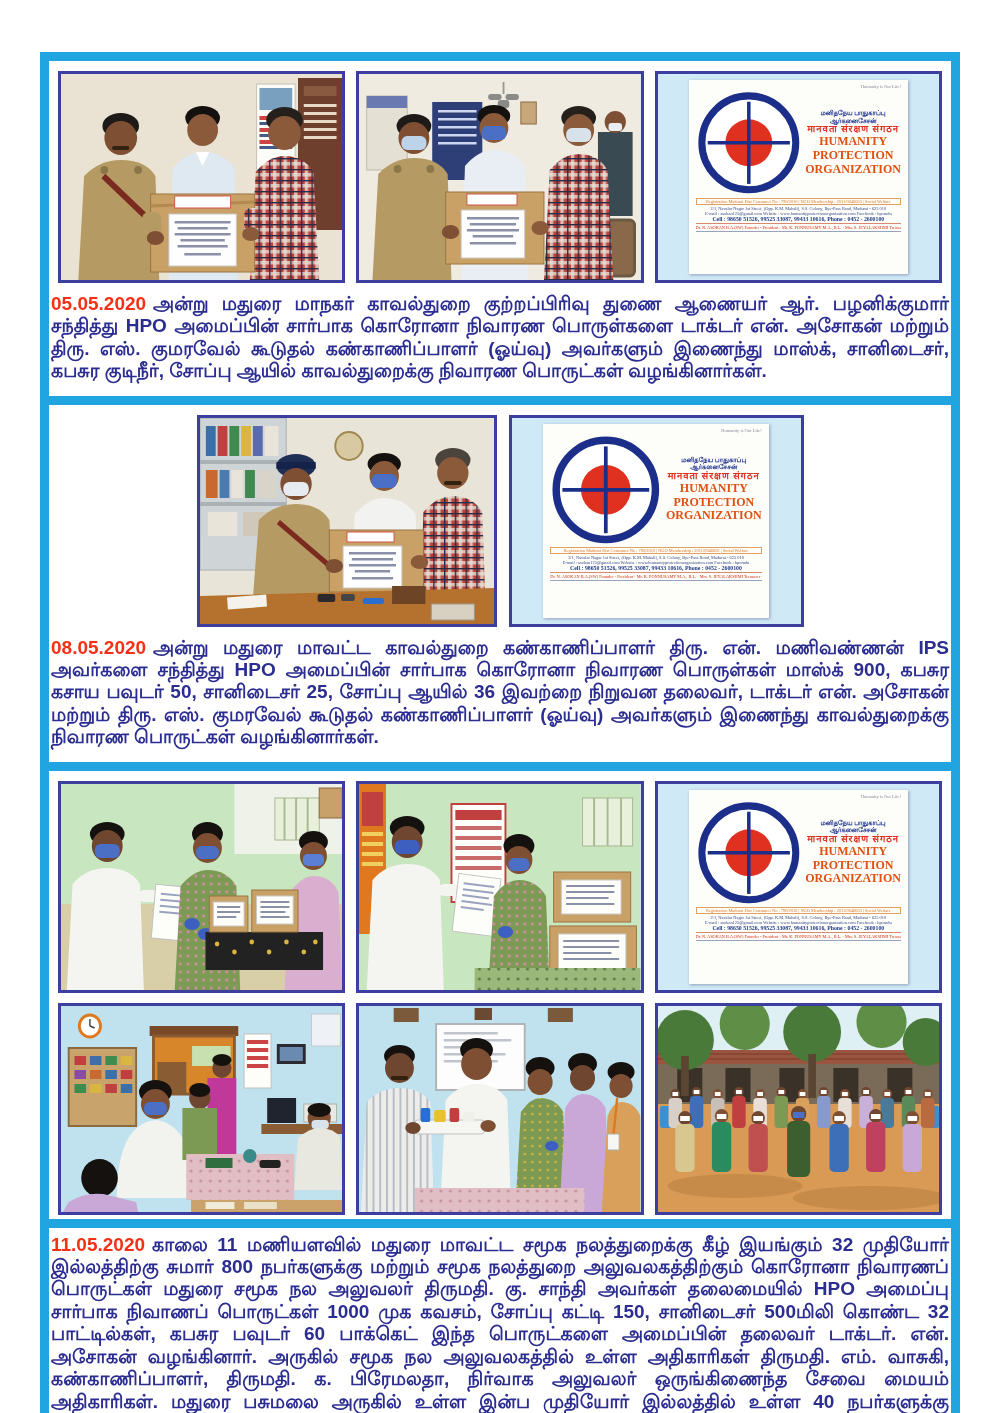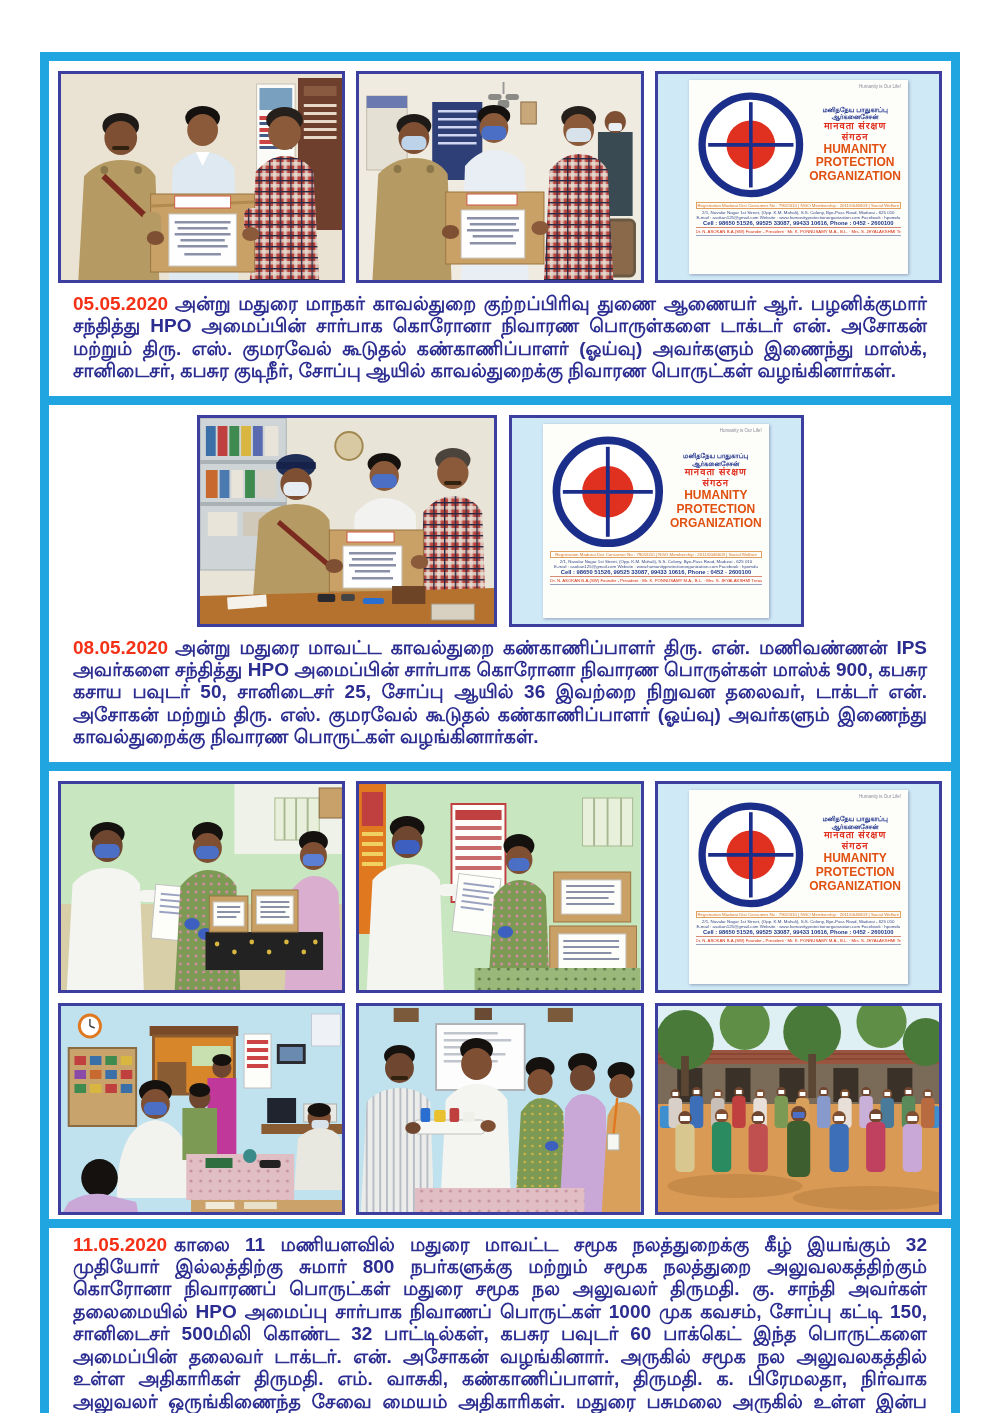--- a/index.html
+++ b/index.html
@@ -1,27 +1,27 @@
 <!DOCTYPE html>
 <html><head>
 <meta charset="utf-8">
 <style>
   html,body{margin:0;padding:0;}
   body{width:1000px;height:1413px;background:#ffffff;font-family:"Liberation Sans",sans-serif;overflow:hidden;}
   .page{margin:52px 40px 0;border:9px solid #21a5e0;background:#fff;}
   .rule{height:9px;background:#21a5e0;}
   .photo-row{display:flex;gap:11px;padding:10px 9px 4px;}
-  .photo-row .photo{flex:1 1 0;}
+  .photo-row .photo{flex:1 1 0;font-family:Liberation Serif, serif;}
   .photo{height:212px;border:3px solid #3c3f9f;background:#cfe9f6;box-sizing:border-box;overflow:hidden;margin:0;}
   .photo svg{display:block;width:100%;height:100%;}
   .row-b{justify-content:center;gap:12px;}
   .row-b .photo{flex:0 0 auto;width:300px;}
   .row-b .photo.letter{width:295px;}
   .row-c2{padding-top:6px;}
-  .para{margin:0;padding:6px 24px 13px;font-size:19px;font-weight:bold;color:#2b2d90;text-align:justify;line-height:1.18;}
+  .para{margin:0;padding:6px 2px 13px;font-size:19px;font-weight:bold;color:#2b2d90;text-align:justify;line-height:1.18;}
   .para .date{color:#f43117;margin-right:7px;}
   .para-last{padding-bottom:26px;}
   
   .lh{height:100%;display:flex;}
   .paper{background:#fdfdfa;width:78%;margin:6px auto;padding:4px 7px;box-sizing:border-box;color:#1b2e8a;overflow:hidden;box-shadow:1px 1px 3px rgba(50,50,100,.4);}
   .lh-top{font-size:4.5px;color:#8a8a98;text-align:right;}
   .lh-head{display:flex;align-items:center;gap:4px;margin-top:1px;}
   .lh-titles{flex:1;text-align:center;line-height:1.15;}
   .lh-ta{font-size:6.6px;font-weight:bold;color:#1b2e8a;}
   .lh-hi{font-size:9.5px;font-weight:bold;color:#e03020;letter-spacing:1px;}

